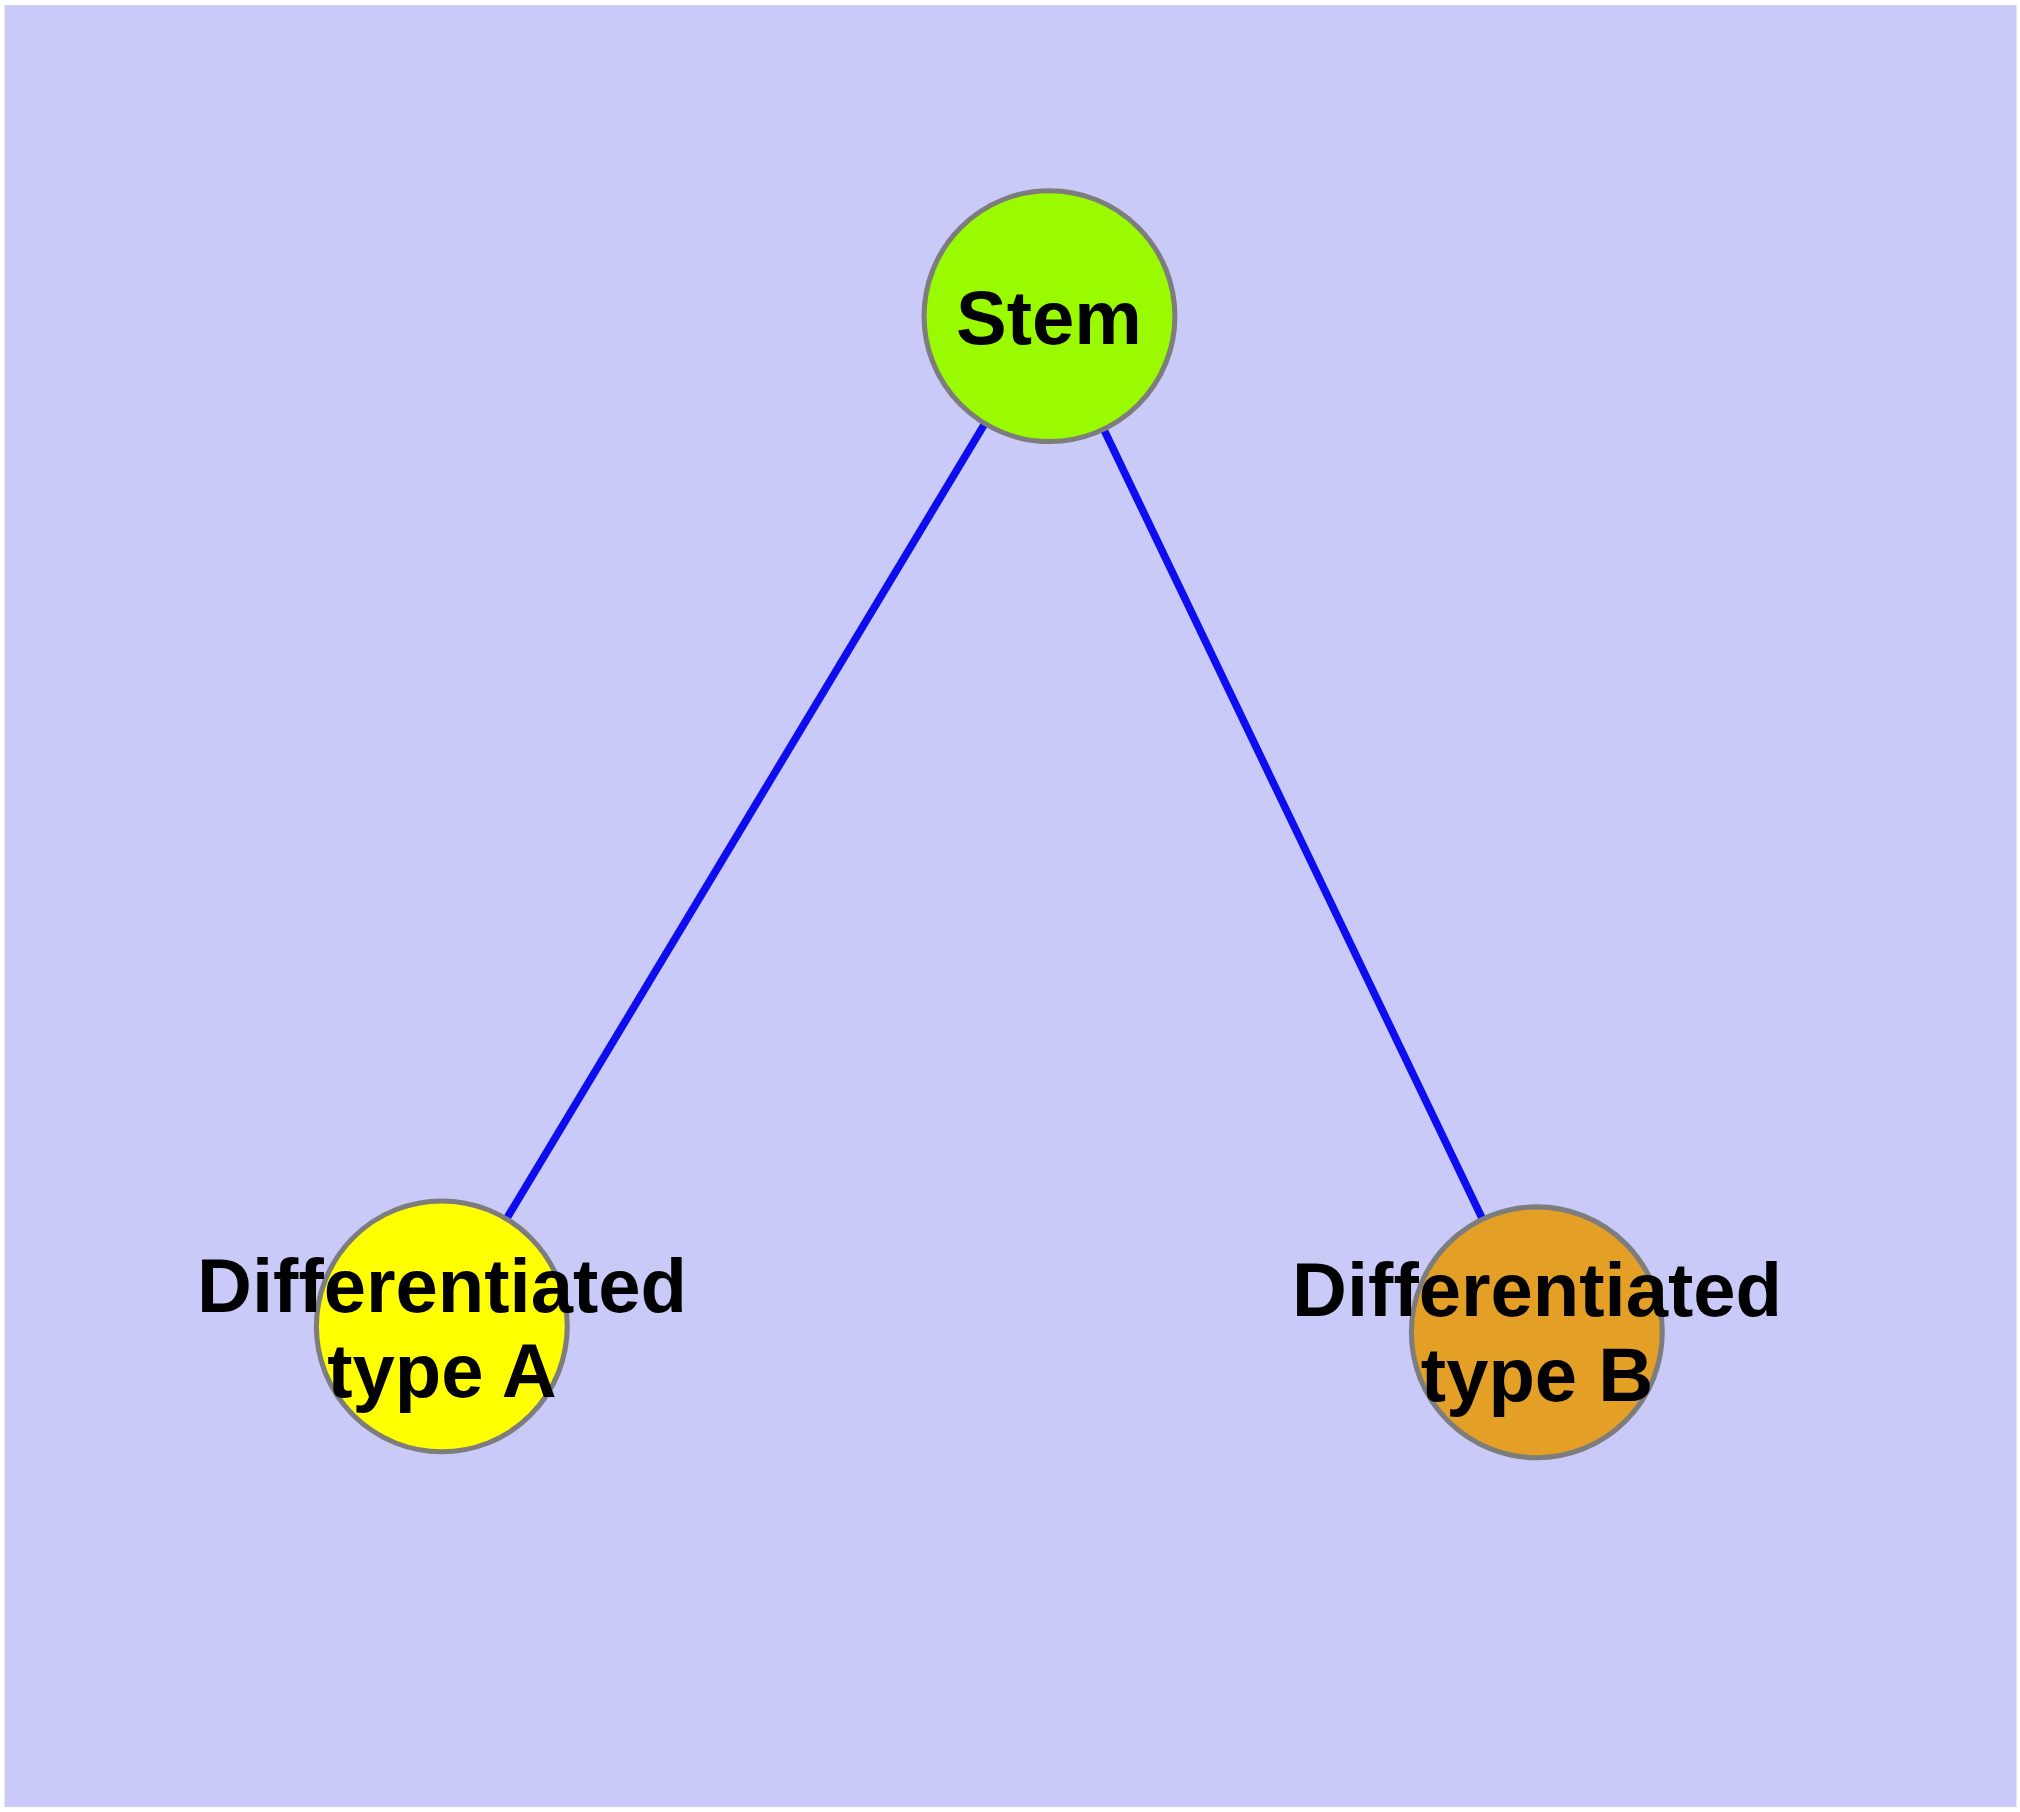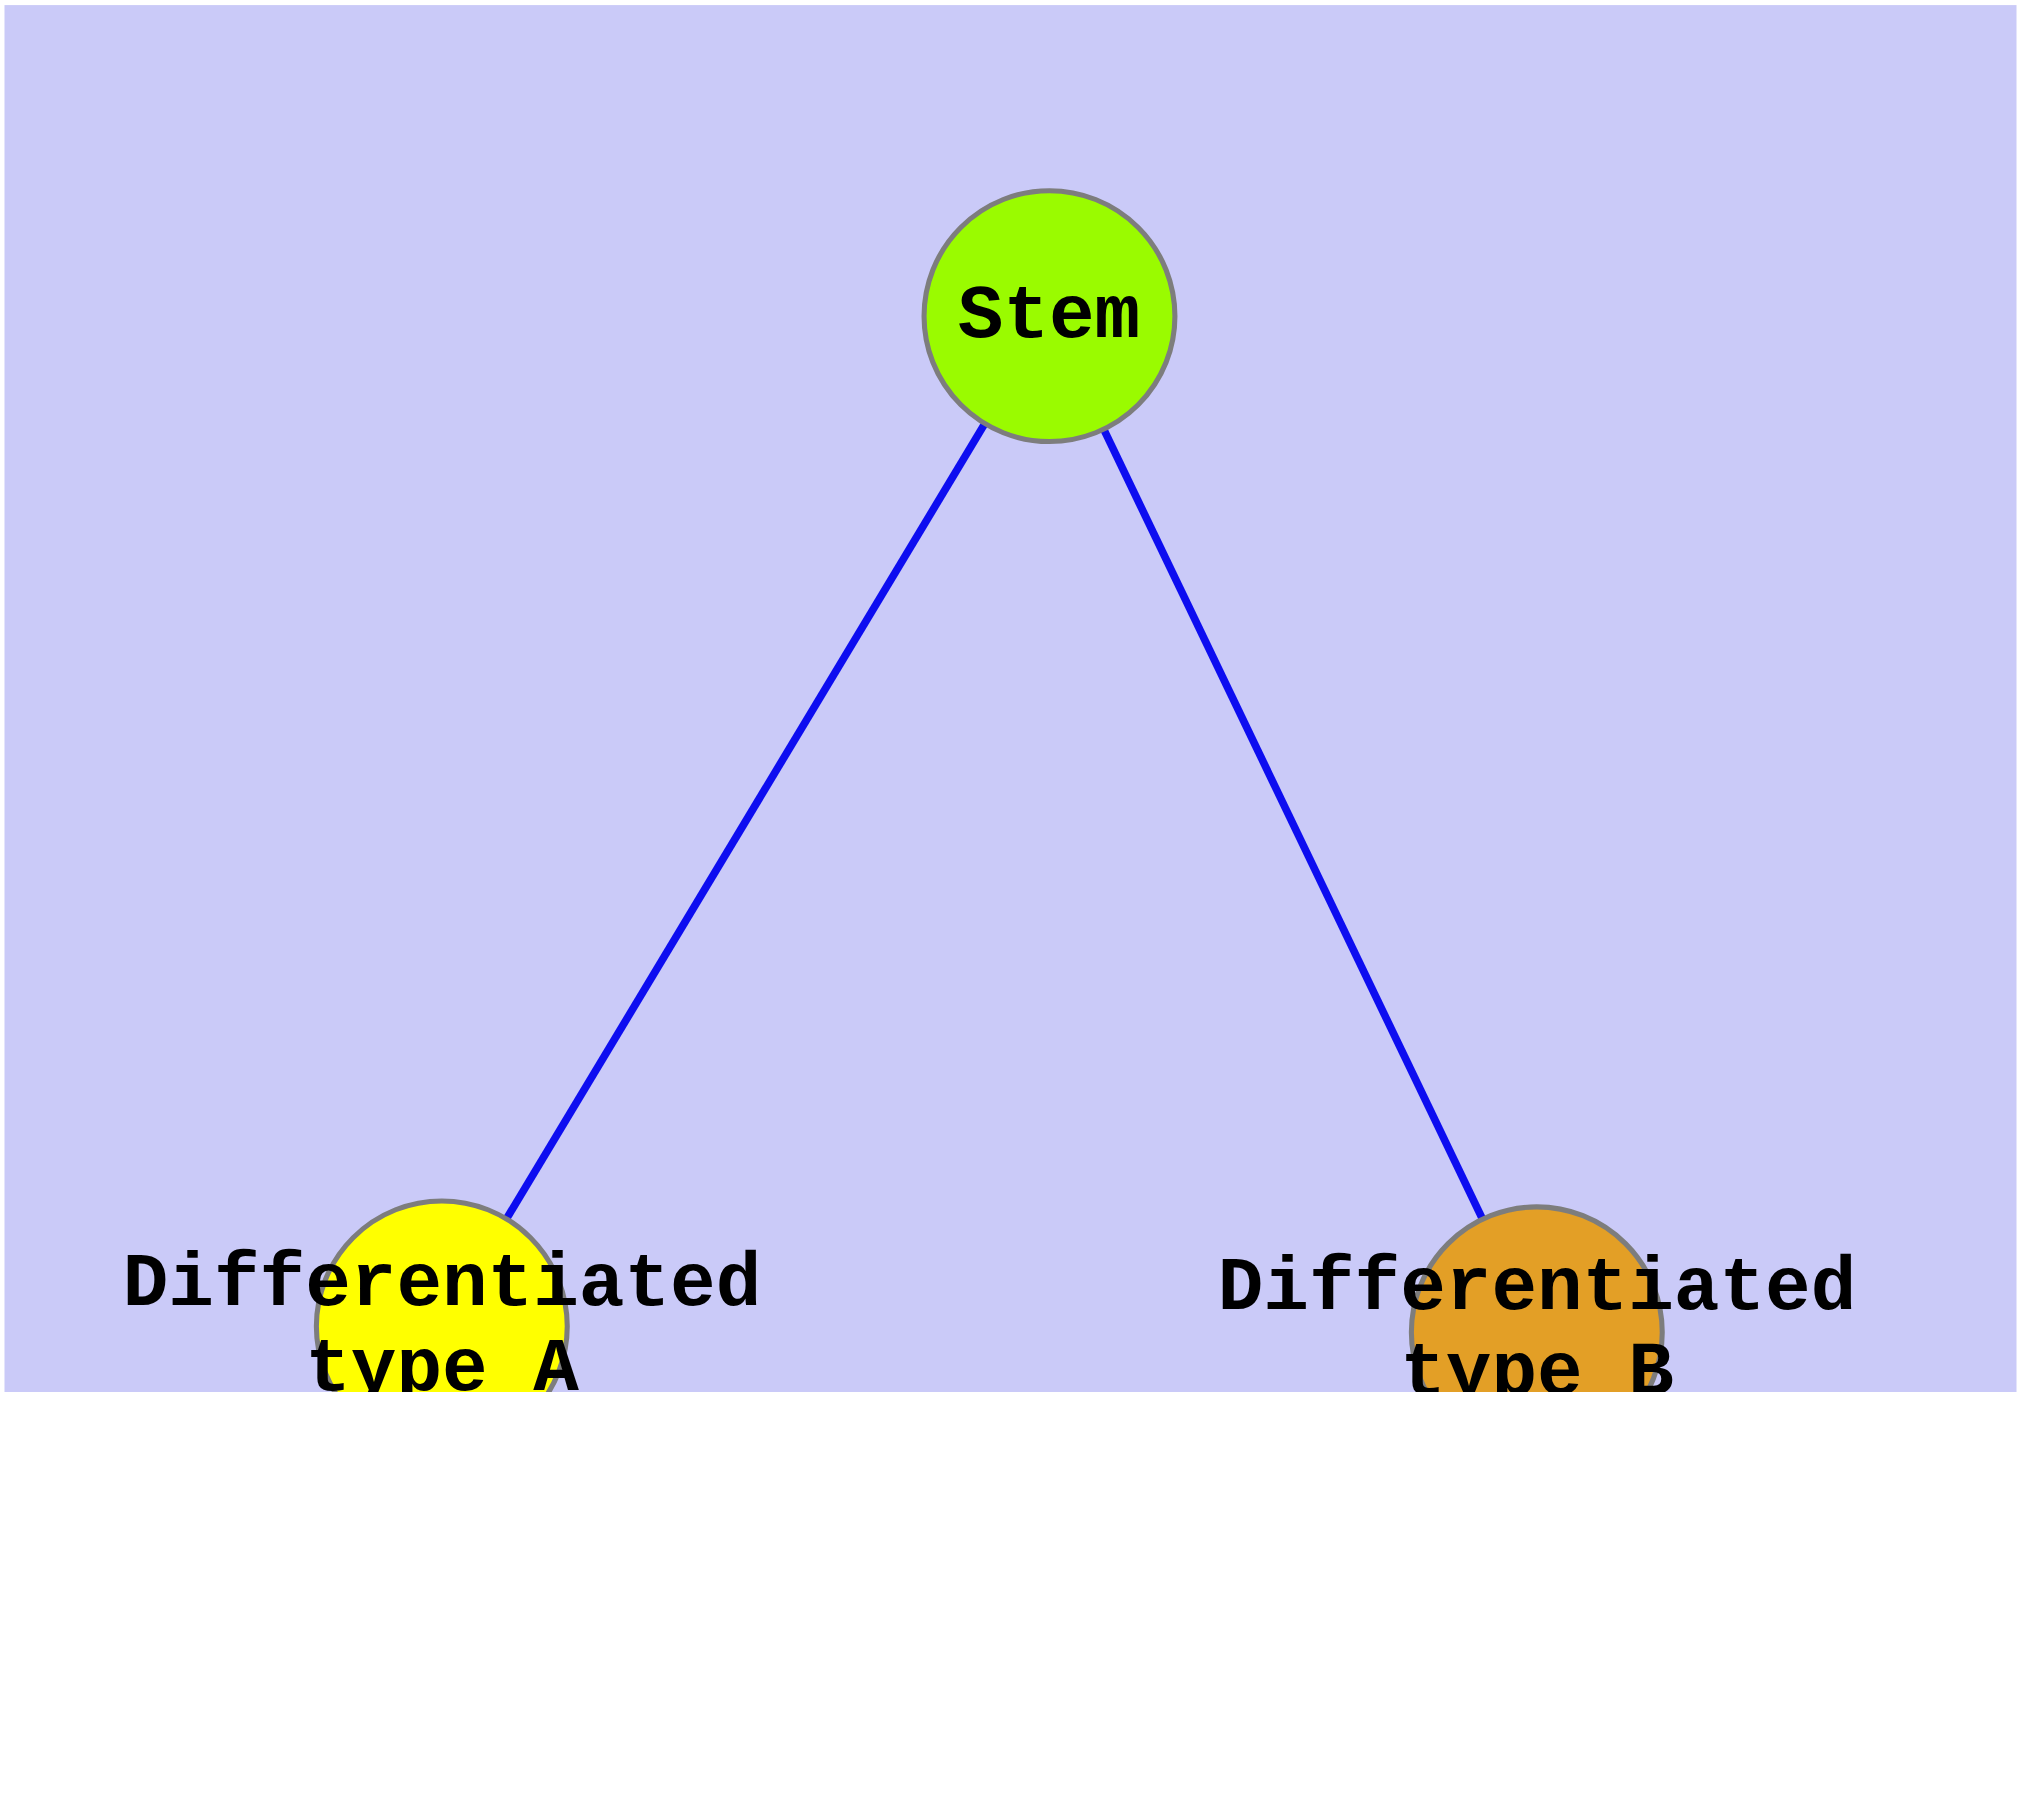--- a/index.html
+++ b/index.html
@@ -4,24 +4,23 @@
 <style>
   html, body {
     margin: 0;
     padding: 0;
     background: #ffffff;
     font-family: "Liberation Sans", sans-serif;
   }
   .stage {
     position: relative;
     width: 2021px;
-    height: 1392px;
+    height: 1812px;
     background: #ffffff;
     overflow: hidden;
-    font-family: Liberation Mono, monospace;
   }
   .canvas-svg {
     position: absolute;
     left: 0;
     top: 0;
     display: block;
   }
   .node-label {
     position: absolute;
     transform: translate(-50%, -50%);

